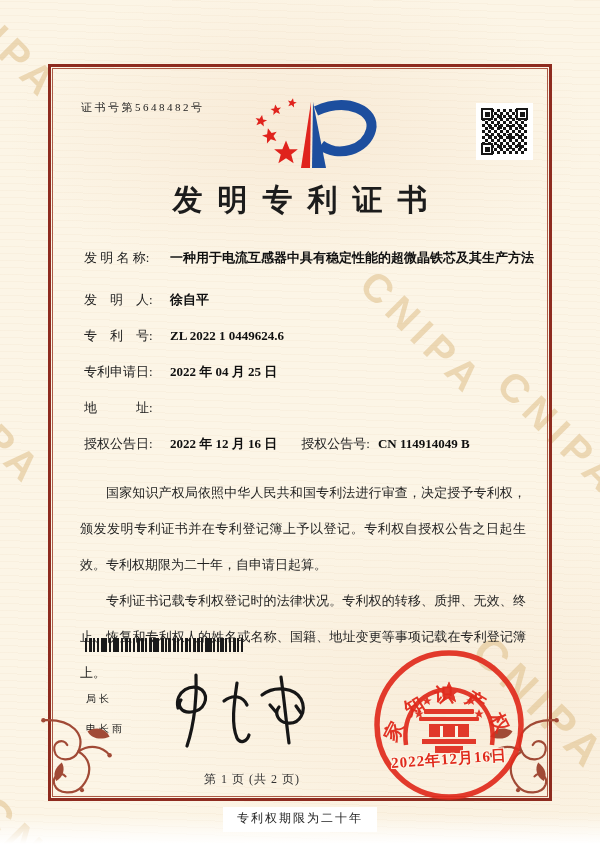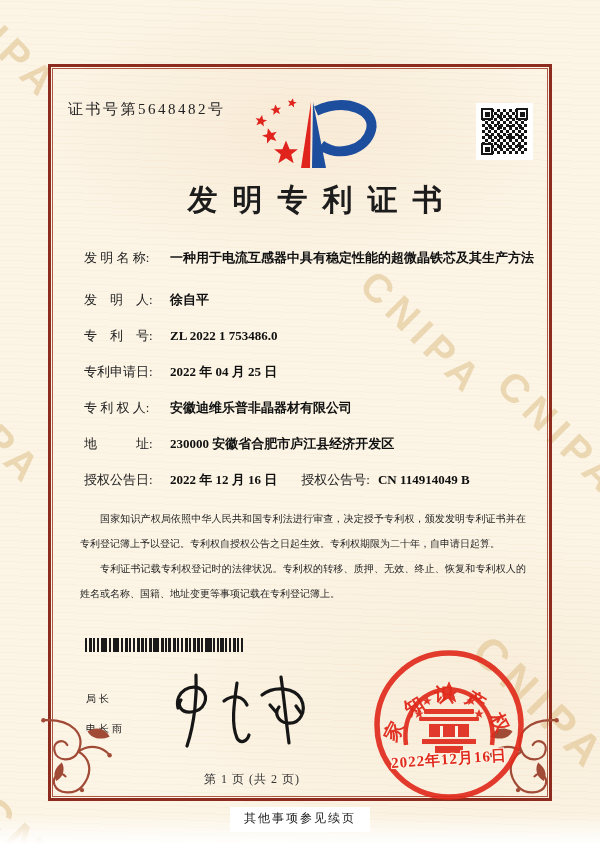--- a/index.html
+++ b/index.html
@@ -30,21 +30,21 @@
   }
 
   
   .frame{
     position:absolute;left:48px;top:64px;width:504px;height:737px;
     border:3px solid #8e2b1f;z-index:0;box-sizing:border-box;
   }
   .frame-inner{position:absolute;inset:1px;border:1px solid #ad5a45;}
 
   .cert-no{
-    position:absolute;left:68px;top:100px;font-size:15px;color:#222;
+    position:absolute;left:81px;top:100px;font-size:11px;color:#222;
     letter-spacing:2.5px;z-index:2;
   }
 
   
   .logo{position:absolute;left:230px;top:94px;width:176px;height:82px;z-index:2;}
 
   
   .qr{position:absolute;left:476px;top:103px;width:57px;height:57px;background:#fff;z-index:2;}
   .qr-noise{
     position:absolute;inset:6px;
@@ -52,36 +52,36 @@
       repeating-conic-gradient(#161616 0 25%, transparent 0 50%),
       repeating-conic-gradient(transparent 0 30%, #161616 0 43%, transparent 0 72%);
     background-size:6px 6px,10px 10px;
   }
   .qf{position:absolute;width:12px;height:12px;border:2.5px solid #161616;background:#fff;box-sizing:border-box;}
   .qf::after{content:'';position:absolute;inset:1.5px;background:#161616;}
 
   .title{
     position:absolute;left:48px;top:180px;width:504px;margin:0;z-index:2;
     text-align:center;font-size:30px;font-weight:600;color:#1c1c1c;
-    letter-spacing:15px;text-indent:15px;padding-left:15px;
+    letter-spacing:15px;text-indent:15px;
   }
 
   
   .fields{position:absolute;left:84px;top:249px;width:456px;font-size:13px;z-index:2;color:#222;}
   .frow{display:flex;height:36px;align-items:flex-start;line-height:17px;}
   .frow.first{margin-bottom:6px;}
   .lbl{flex:0 0 86px;white-space:nowrap;}
   .val{font-weight:700;color:#101010;white-space:nowrap;}
   .pair2{display:flex;margin-left:24px;}
   .pair2 .lbl{flex:0 0 auto;margin-right:8px;text-align:center;}
 
   
   .legal{
-    position:absolute;left:80px;top:506px;width:446px;z-index:2;
-    font-size:10px;line-height:25px;color:#1f1f1f;text-align:justify;
+    position:absolute;left:80px;top:475px;width:446px;z-index:2;
+    font-size:13px;line-height:36px;color:#1f1f1f;text-align:justify;
   }
   .legal p{margin:0;text-indent:2em;}
 
   
   .barcode{
     position:absolute;left:85px;top:638px;width:158px;height:14px;z-index:2;
     background:
       repeating-linear-gradient(90deg,#1a1a1a 0 2px,transparent 2px 4px),
       repeating-linear-gradient(90deg,#1a1a1a 0 1px,transparent 1px 6px),
       repeating-linear-gradient(90deg,transparent 0 5px,#1a1a1a 5px 7px,transparent 7px 13px);
@@ -163,33 +163,28 @@
     <div class="frow first">
       <span class="lbl">发 明 名 称:</span>
       <span class="val">一种用于电流互感器中具有稳定性能的超微晶铁芯及其生产方法</span>
     </div>
     <div class="frow">
       <span class="lbl">发　明　人:</span>
       <span class="val">徐自平</span>
     </div>
     <div class="frow">
       <span class="lbl">专　利　号:</span>
-      <span class="val">ZL 2022 1 753486.0</span>
+      <span class="val">ZL 2022 1 0449624.6</span>
     </div>
     <div class="frow">
       <span class="lbl">专利申请日:</span>
       <span class="val">2022 年 04 月 25 日</span>
     </div>
     <div class="frow">
-      <span class="lbl">专 利 权 人:</span>
-      <span class="val">安徽迪维乐普非晶器材有限公司</span>
-    </div>
-    <div class="frow">
       <span class="lbl">地　　　址:</span>
-      <span class="val">230000  安徽省合肥市庐江县经济开发区</span>
     </div>
     <div class="frow">
       <span class="lbl">授权公告日:</span>
       <span class="val">2022 年 12 月 16 日</span>
       <span class="pair2">
         <span class="lbl">授权公告号:</span>
         <span class="val">CN 114914049 B</span>
       </span>
     </div>
   </div>
@@ -271,15 +266,15 @@
     <g fill="#a14a36">
       <circle cx="8" cy="16" r="2.4"></circle>
         <circle cx="80" cy="54" r="2.4"></circle>
         <circle cx="50" cy="92" r="2.2"></circle>
       <path d="M56,28 C66,22 76,25 80,34 C70,38 60,36 56,28 Z"></path>
       <path d="M28,62 C20,68 18,76 22,82 C30,78 32,68 28,62 Z"></path>
     </g>
   </svg>
 
   <div class="page-info">第 1 页 (共 2 页)</div>
-  <div class="continuation">其他事项参见续页</div>
+  <div class="continuation">专利权期限为二十年</div>
 
 </div>
 
 </body></html>

